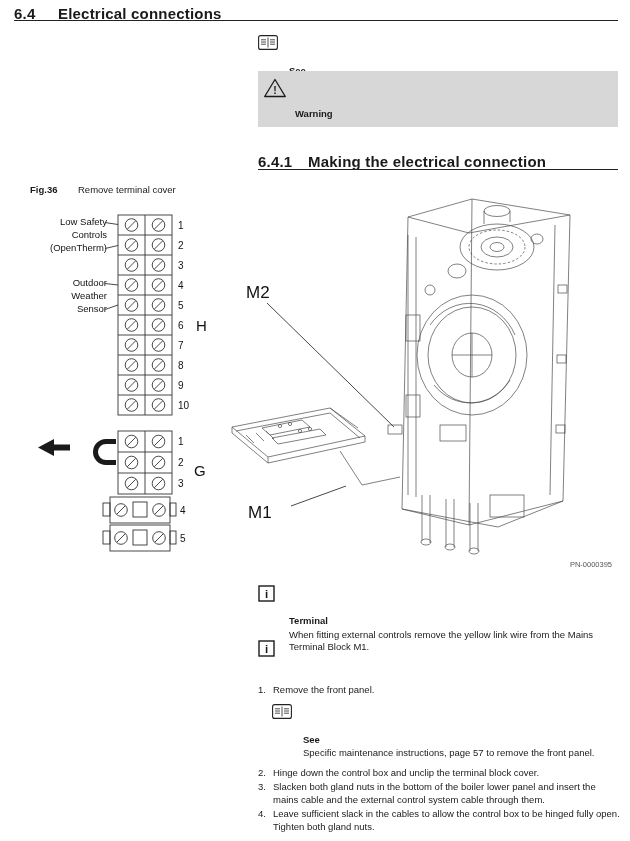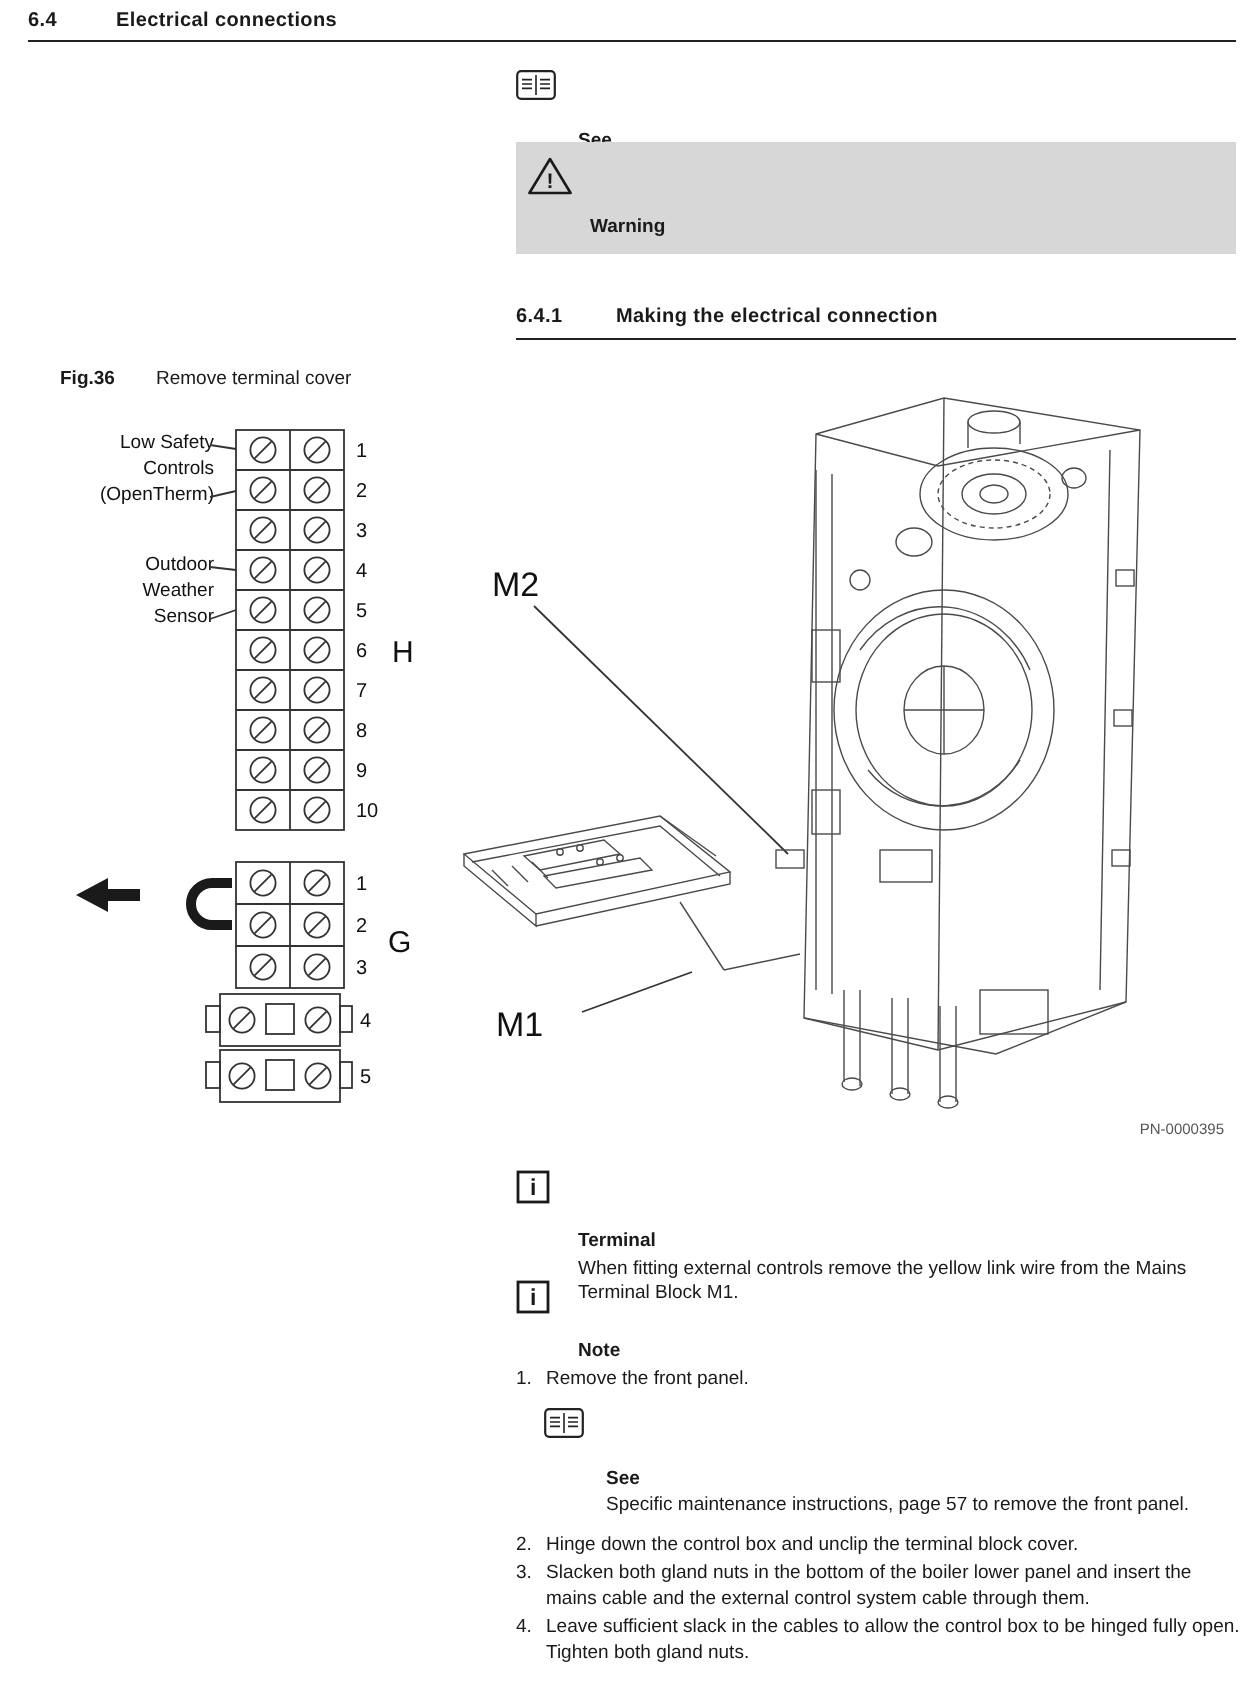--- a/index.html
+++ b/index.html
@@ -3,21 +3,21 @@
 <meta charset="utf-8">
 <style>
   * { margin:0; padding:0; box-sizing:border-box; }
   html,body { background:#ffffff; }
   body {
     width:630px; height:841px; position:relative;
     font-family:"Liberation Sans", sans-serif;
     color:#1a1a1a;
   }
   .abs { position:absolute; }
-  .h1 { font-size:10px; font-weight:bold; letter-spacing:0.2px; }
+  .h1 { font-size:15px; font-weight:bold; letter-spacing:0.2px; }
   .rule { position:absolute; height:1px; background:#222; }
   .callout { position:absolute; display:flex; gap:9px; font-size:9.5px; line-height:12.5px; }
   .callout .icon, .inline-callout .icon { flex:none; width:22px; padding-top:2px; }
   .callout-title { font-weight:bold; margin-bottom:1px;margin-top:32px; }
   .warning-box { background:#d7d7d7; padding:5px 6px; width:360px; }
   .fig-caption { position:absolute; font-size:9.5px;margin-left:16px; }
   .fig-caption .num { font-weight:bold; }
   .fig-label { position:absolute; font-size:9.5px; line-height:13px; text-align:right; white-space:pre-line; color:#111; }
   .steps { position:absolute; left:258px; top:684px; width:362px; font-size:9.5px; line-height:12.5px; }
   .step { display:flex; margin-bottom:2px; }
@@ -256,21 +256,20 @@
 </div>
 
 <div class="callout" style="left:258px; top:638px; width:360px;">
   <div class="icon">
     <svg width="17" height="17" viewBox="0 0 17 17">
       <rect x="1" y="1" width="15" height="15" fill="#fff" stroke="#1a1a1a" stroke-width="1.4"></rect>
       <text x="8.6" y="12.6" text-anchor="middle" font-size="11.5" font-weight="bold" font-family="DejaVu Serif, serif" fill="#1a1a1a">i</text>
     </svg>
   </div>
   <div>
-    <div class="callout-title">Note</div>
   </div>
 </div>
 
 <div class="steps">
   <div class="step">
     <span class="step-num">1.</span>
     <span>Remove the front panel.</span>
   </div>
   <div class="inline-callout">
     <div class="icon">

